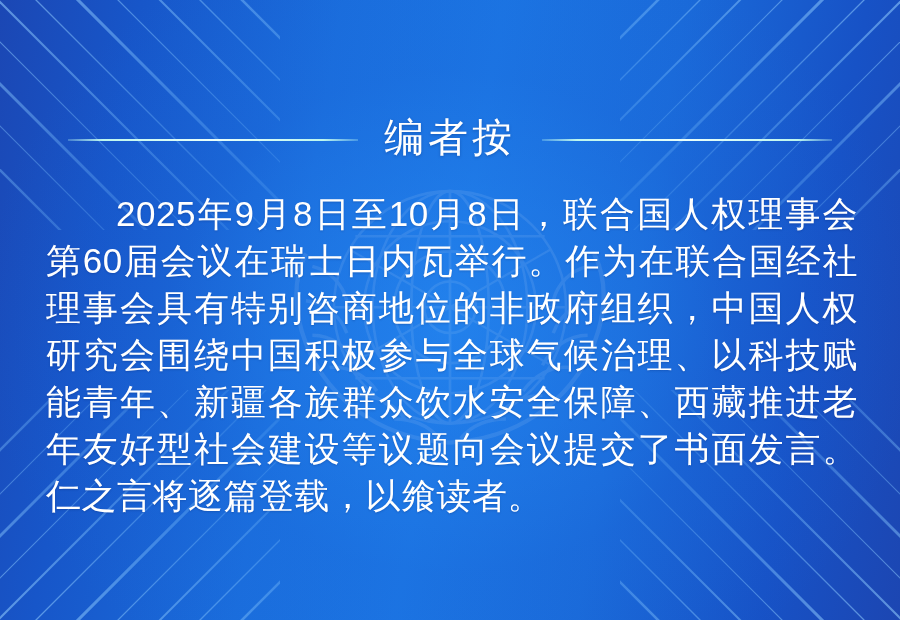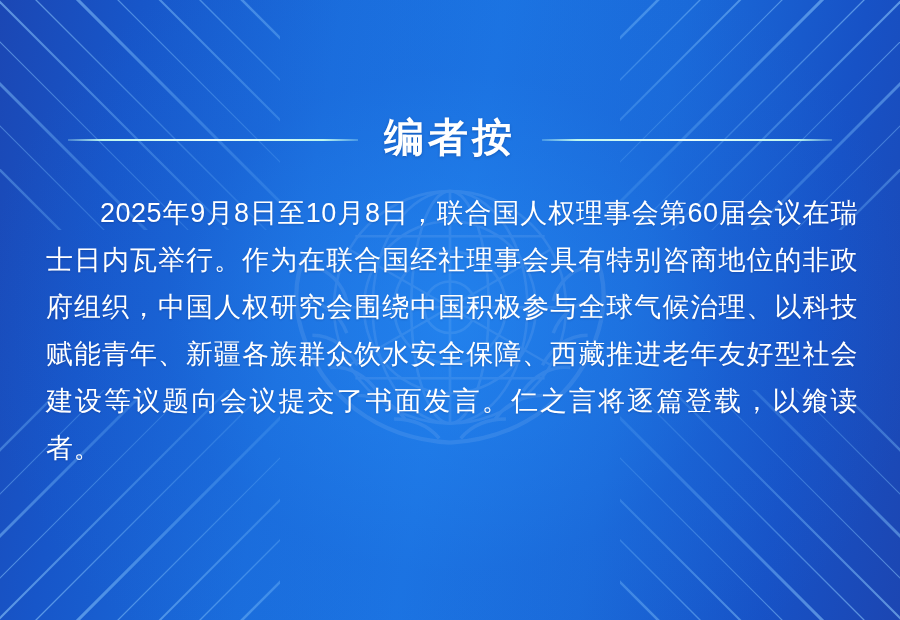--- a/index.html
+++ b/index.html
@@ -61,35 +61,35 @@
     background: linear-gradient(90deg, rgba(190,255,245,0.25) 0%, #bdf6ee 12%, #eafffb 50%, #bdf6ee 88%, rgba(190,255,245,0.25) 100%);
     flex: 0 0 auto;
     width: 290px;
     margin-top: 6px;
   }
   .rule-left  { margin-right: 26px; }
   .rule-right { margin-left: 26px; }
 
   .title {
     font-family: "Liberation Serif", "DejaVu Serif", serif;
-    font-weight: bold;
+    font-weight: normal;
     font-size: 40px;
     letter-spacing: 4px;
     color: #ffffff;
     white-space: nowrap;
     text-shadow: 0 1px 3px rgba(0,30,90,0.30);
   }
 
   
   .body-text {
     position: absolute;
     left: 46px;
     top: 190px;
     width: 812px;
-    font-size: 27px;
+    font-size: 35px;
     line-height: 47px;
     color: #ffffff;
     text-align: justify;
     text-justify: inter-ideograph;
     text-indent: 2em;
     letter-spacing: 0.5px;
     text-shadow: 0 1px 2px rgba(0,25,80,0.22);
   }
 </style>
 </head>

